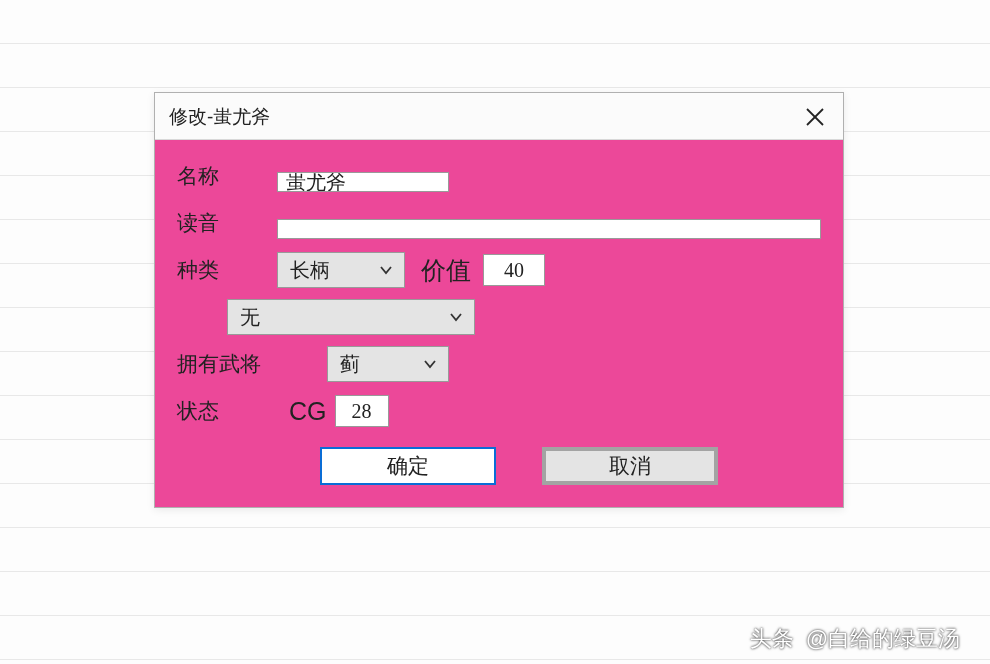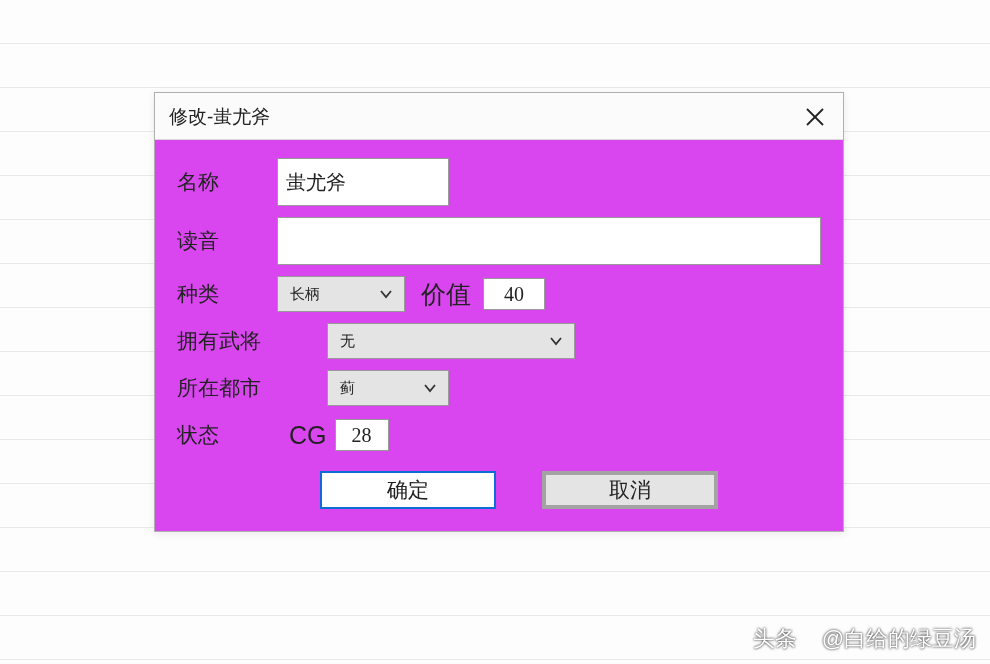--- a/index.html
+++ b/index.html
@@ -24,21 +24,21 @@
         transparent 43px,
         #e8e8e8 43px,
         #e8e8e8 44px
       );
     }
     .dialog {
       position: absolute;
       left: 154px;
       top: 92px;
       width: 690px;
-      background: #d946ef;
+      background: #ec4899;
       border: 1px solid #b0b0b0;
       box-shadow: 0 2px 8px rgba(0,0,0,0.08);
     }
     .titlebar {
       display: flex;
       justify-content: space-between;
       align-items: center;
       padding: 10px 14px 8px 14px;
       border-bottom: 1px solid #d8d8d8;
       background: #fbfbfb;
@@ -73,46 +73,47 @@
     .label {
       font-size: 21px;
       color: #222;
       width: 100px;
       flex-shrink: 0;
     }
     .label-narrower {
       width: 100px;
     }
     .text-input {
-      height: 48px;
+      height: 20px;
       border: 1px solid #999;
       background: #fff;
       font-size: 20px;
       padding: 4px 8px;
       font-family: inherit;
       color: #222;
+      margin-top: 12px;
     }
     .input-name {
       width: 172px;
     }
     .input-reading {
       flex: 1;
     }
     .select {
       height: 36px;
       border: 1px solid #999;
       background: #e4e4e4;
       display: flex;
       align-items: center;
       justify-content: space-between;
       padding: 0 10px 0 12px;
       cursor: pointer;
     }
     .select-text {
-      font-size: 15px;
+      font-size: 20px;
       color: #222;
     }
     .chevron {
       width: 16px;
       height: 16px;
       display: flex;
       align-items: center;
       justify-content: center;
       margin-left: 18px;
     }
@@ -177,28 +178,28 @@
       color: #222;
     }
     .btn-cancel {
       background: #e4e4e4;
       border: 4px solid #a3a3a3;
       color: #222;
       justify-content: center;
     }
     .watermark {
       position: absolute;
-      right: 14px;
+      right: 30px;
       bottom: 10px;
       font-size: 22px;
       color: #fff;
       text-shadow: 0 0 3px rgba(0,0,0,0.6), 0 0 2px rgba(0,0,0,0.6);
       display: flex;
       align-items: center;
-      gap: 25px;
+      gap: 12px;
     }
     .watermark-prefix {
       font-weight: 500;
     }
   </style>
 </head>
 <body>
 
 <div class="lined-bg"></div>
 
@@ -233,33 +234,32 @@
             <svg viewBox="0 0 14 10">
               <polyline points="2,2 7,8 12,2"></polyline>
             </svg>
           </span>
       </div>
       <span class="inline-label">价值</span>
       <input class="num-input" value="40" style="">
     </div>
 
     <div class="row">
-      <span class="label label-narrower">拥有武将</span>
       <div class="select select-owner indent">
         <span class="select-text">无</span>
         <span class="chevron">
             <svg viewBox="0 0 14 10">
               <polyline points="2,2 7,8 12,2"></polyline>
             </svg>
           </span>
       </div>
     </div>
 
     <div class="row">
-      <span class="label label-narrower">所在都市</span>
+      <span class="label label-narrower">拥有武将</span>
       <div class="select select-city indent">
         <span class="select-text">蓟</span>
         <span class="chevron">
             <svg viewBox="0 0 14 10">
               <polyline points="2,2 7,8 12,2"></polyline>
             </svg>
           </span>
       </div>
     </div>
 

